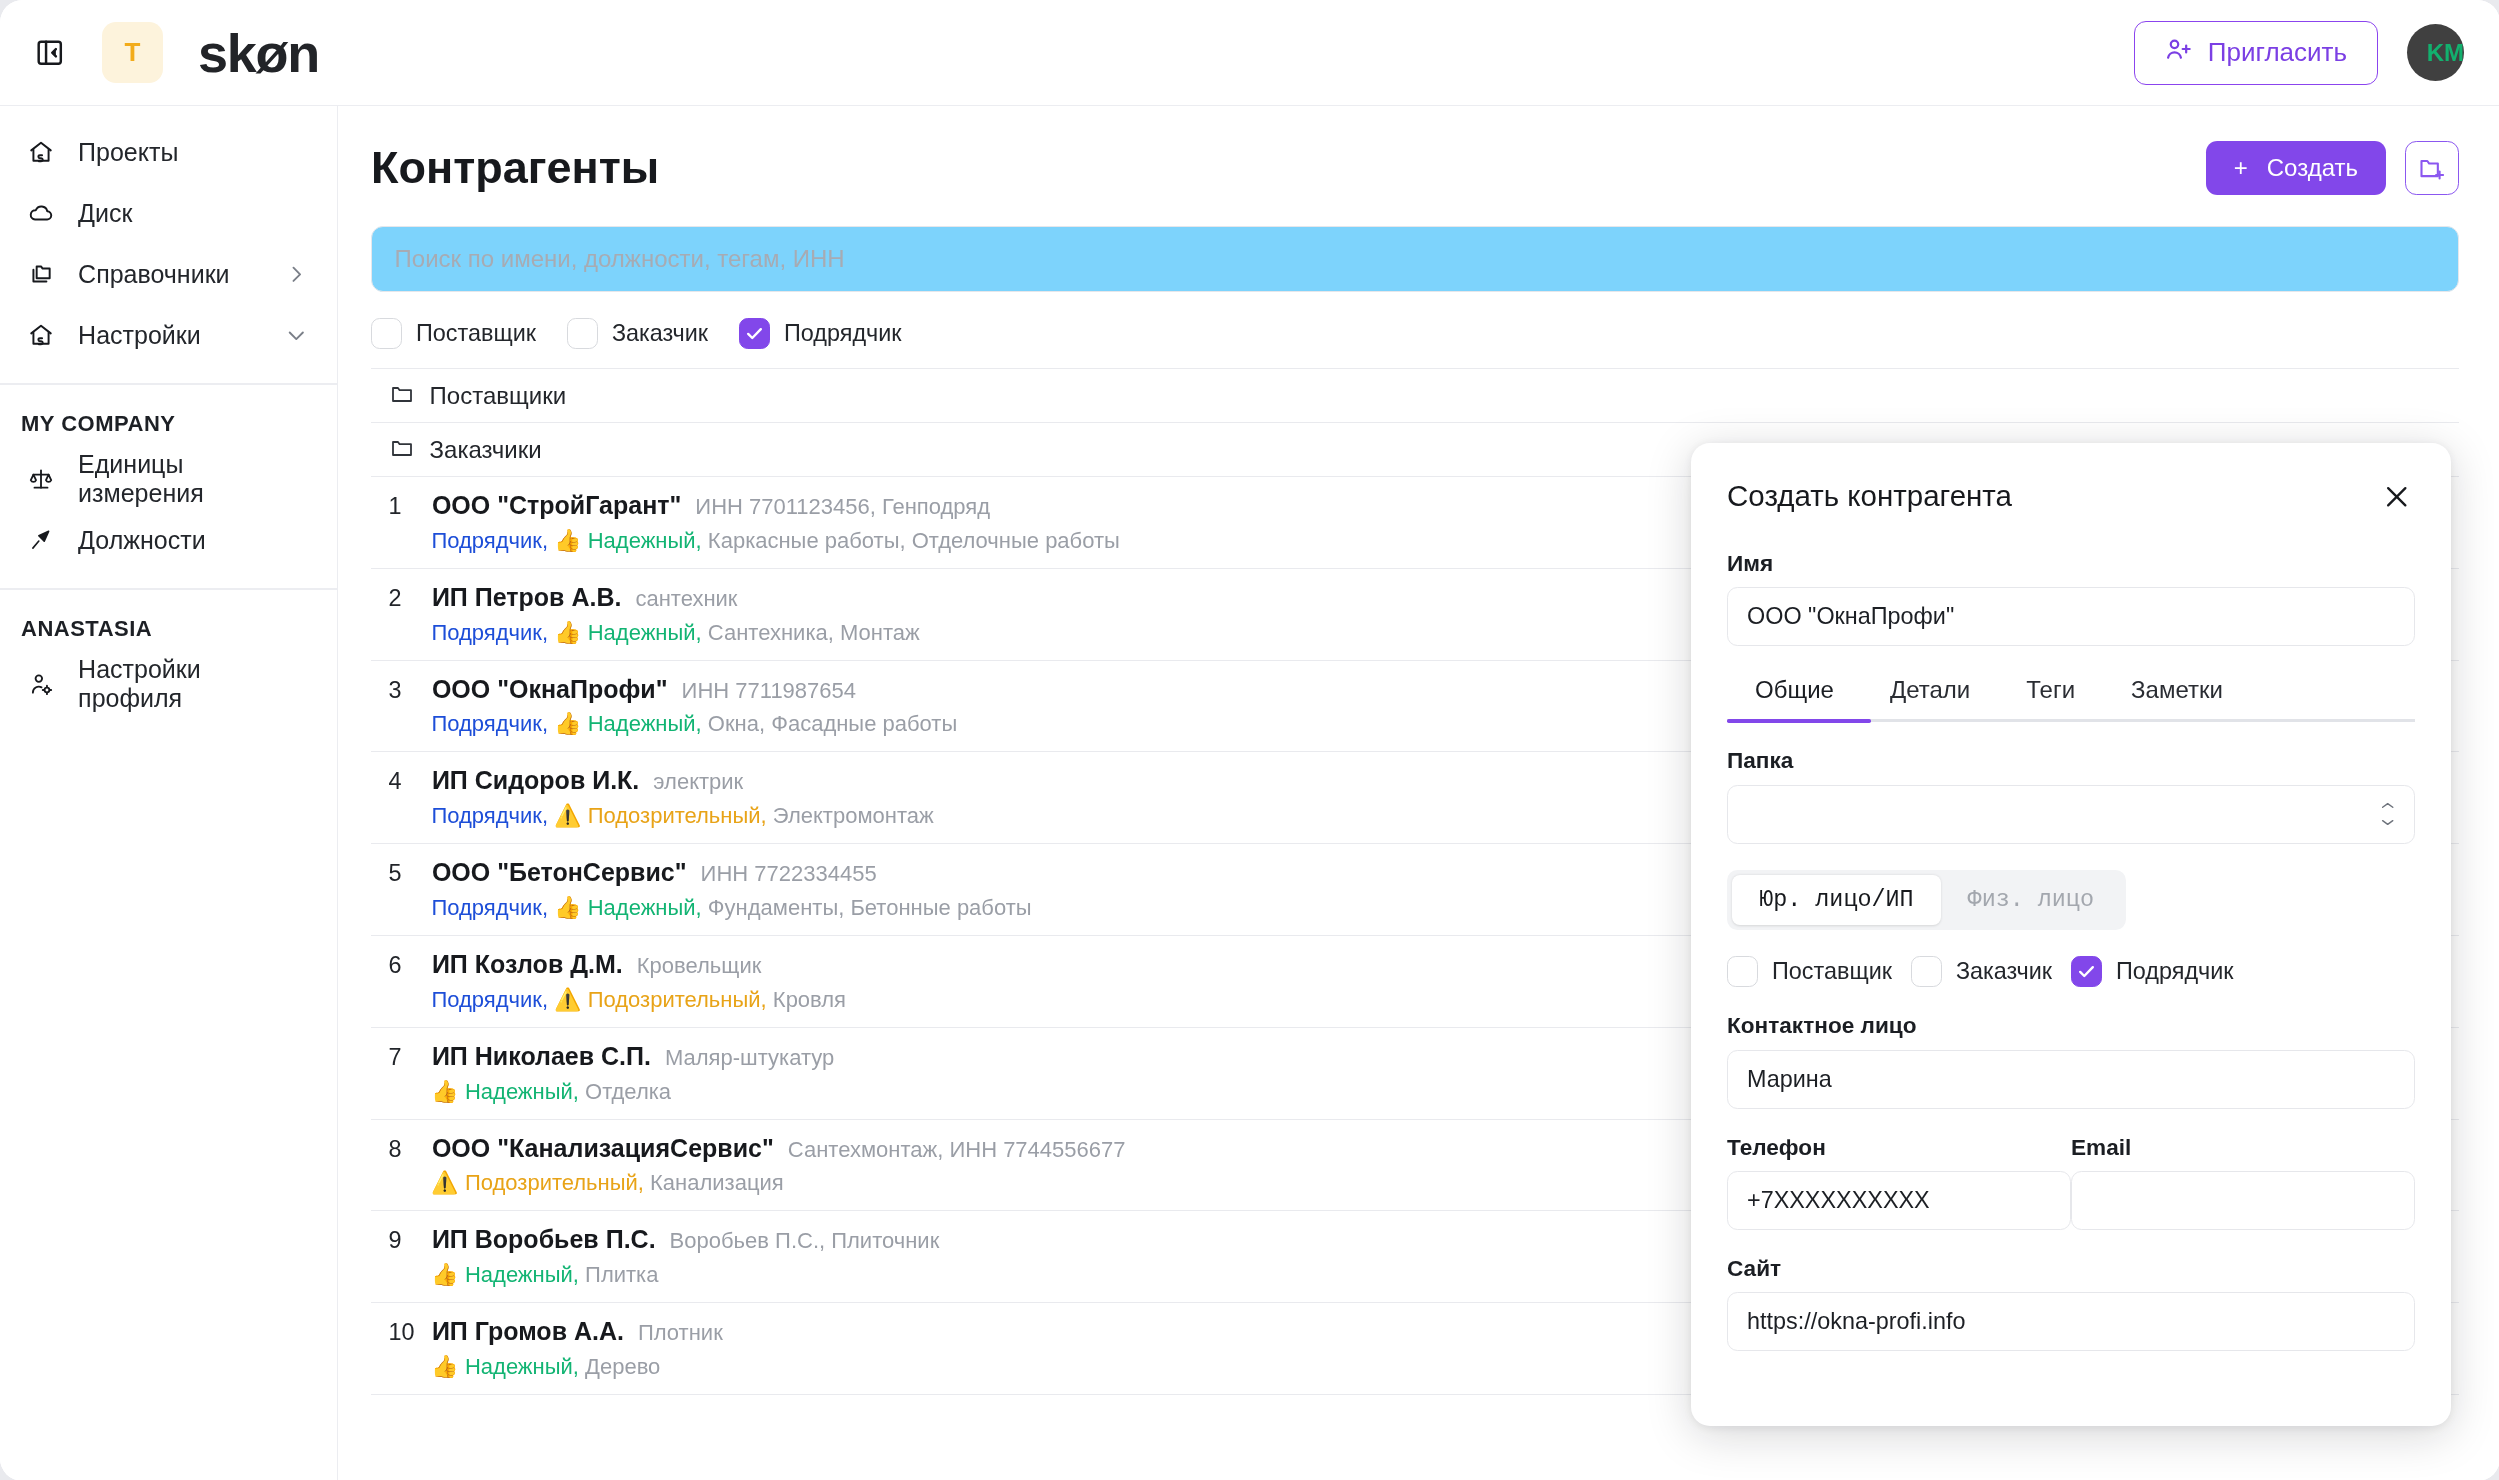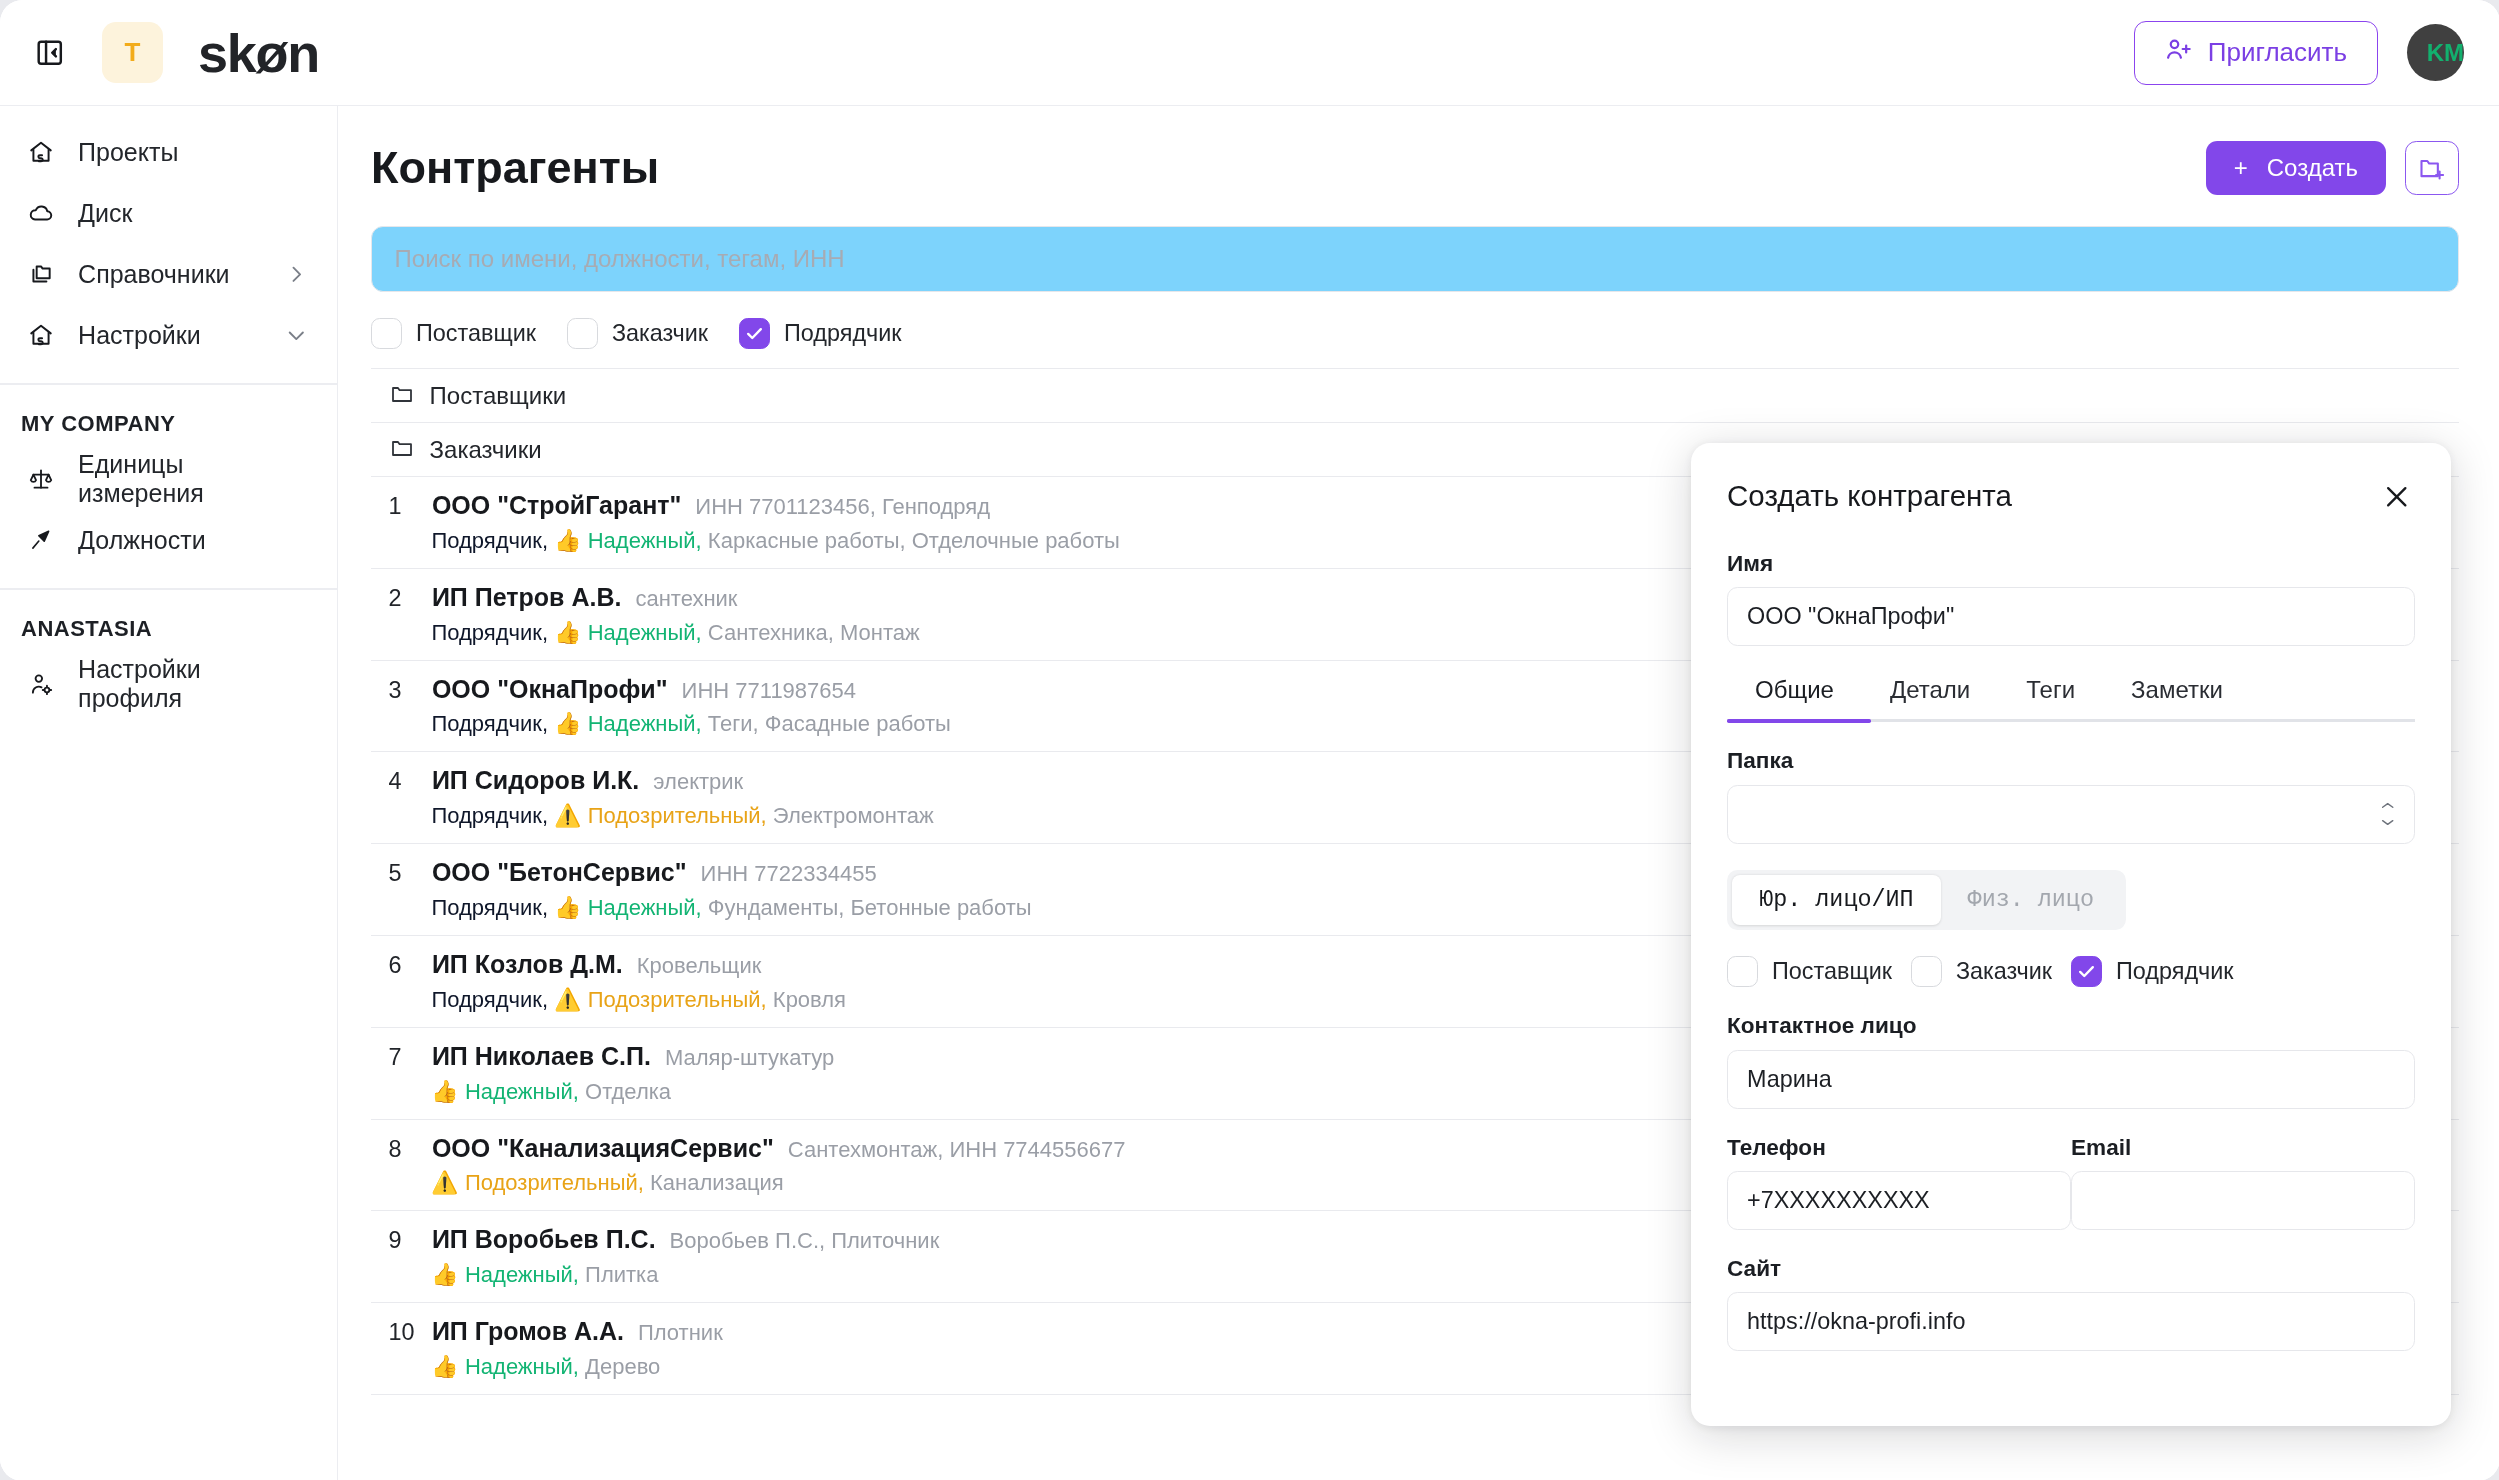--- a/index.html
+++ b/index.html
@@ -147,21 +147,21 @@
   .folder-row .name { font-size: 24px; color: #23262b; }
   .entity-row {
     padding: 14px 0 14px 17.4px;
     border-bottom: 1.7px solid #e9eaee; cursor: pointer;
   }
   .entity-line1 { display: flex; align-items: baseline; gap: 14px; }
   .ent-num { font-size: 23.4px; color: #22252a; min-width: 29.5px; }
   .ent-name { font-size: 25px; font-weight: 700; color: #17191d; }
   .ent-meta { font-size: 22px; color: #9a9ea6; }
   .entity-line2 { margin-top: 7.8px; margin-left: 43px; font-size: 22px; color: #9a9ea6; }
-  .tag-role { color: #0f172a; }
+  .tag-role { color: #1d4ed8; }
   .tag-good { color: #12b473; }
   .tag-warn { color: #e8a317; }
 
   
   .modal {
     position: absolute;
     left: 1691px; top: 443px;
     width: 760px; height: 983px;
     background: #ffffff;
     border-radius: 19px;
@@ -447,21 +447,21 @@
       <div class="entity-row">
         <div class="entity-line1">
           <span class="ent-num">3</span>
           <span class="ent-name">ООО "ОкнаПрофи"</span>
           <span class="ent-meta">ИНН 7711987654</span>
         </div>
         <div class="entity-line2">
           <span class="tag-role">Подрядчик,</span>
           <span>👍</span>
           <span class="tag-good">Надежный,</span>
-          <span>Теги, Фасадные работы</span>
+          <span>Окна, Фасадные работы</span>
         </div>
       </div>
 
       <div class="entity-row">
         <div class="entity-line1">
           <span class="ent-num">4</span>
           <span class="ent-name">ИП Сидоров И.К.</span>
           <span class="ent-meta">электрик</span>
         </div>
         <div class="entity-line2">

